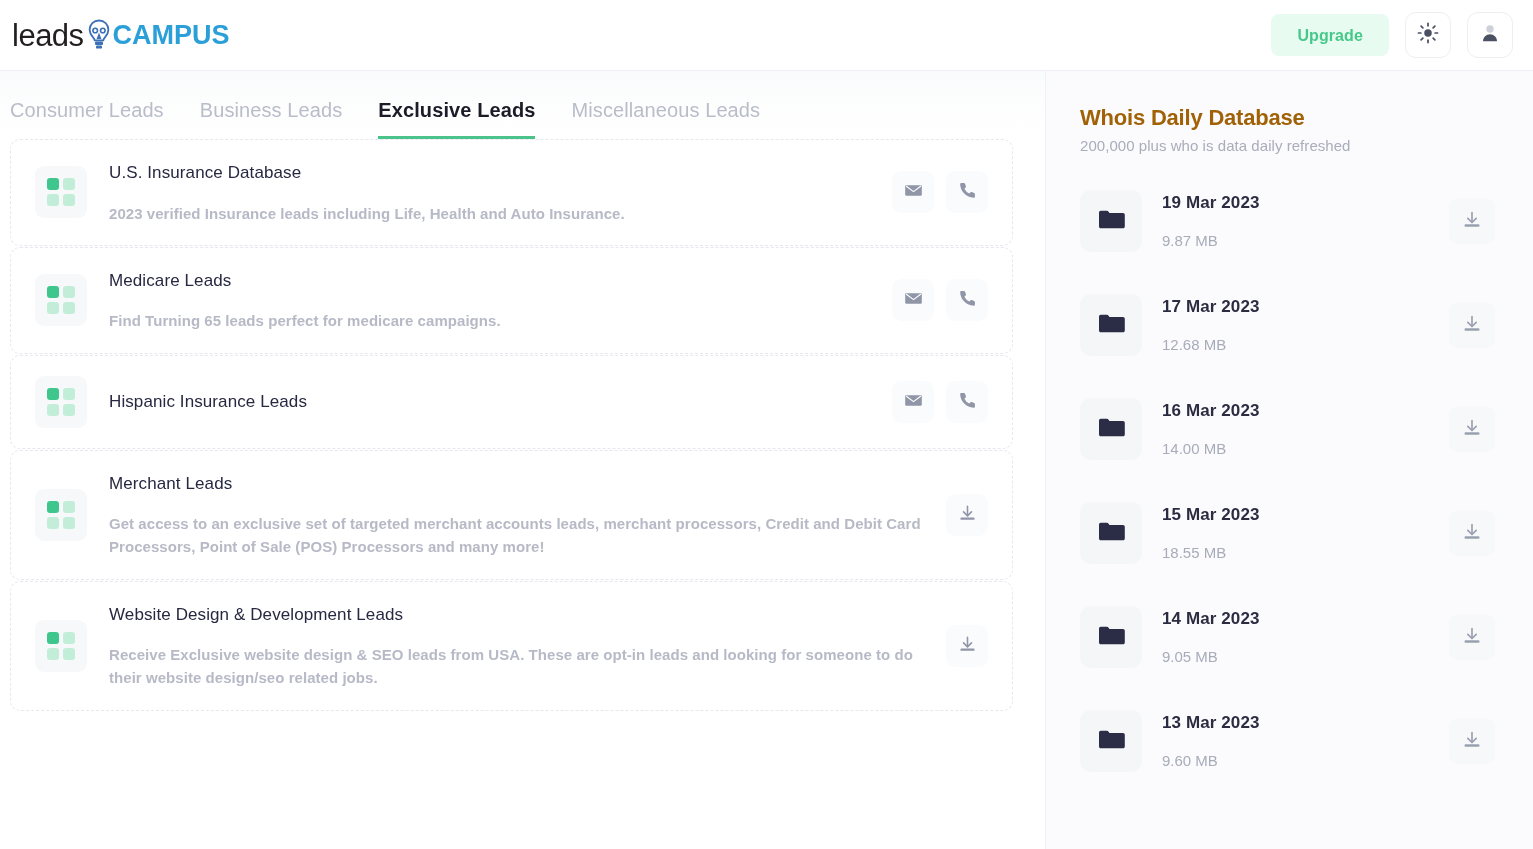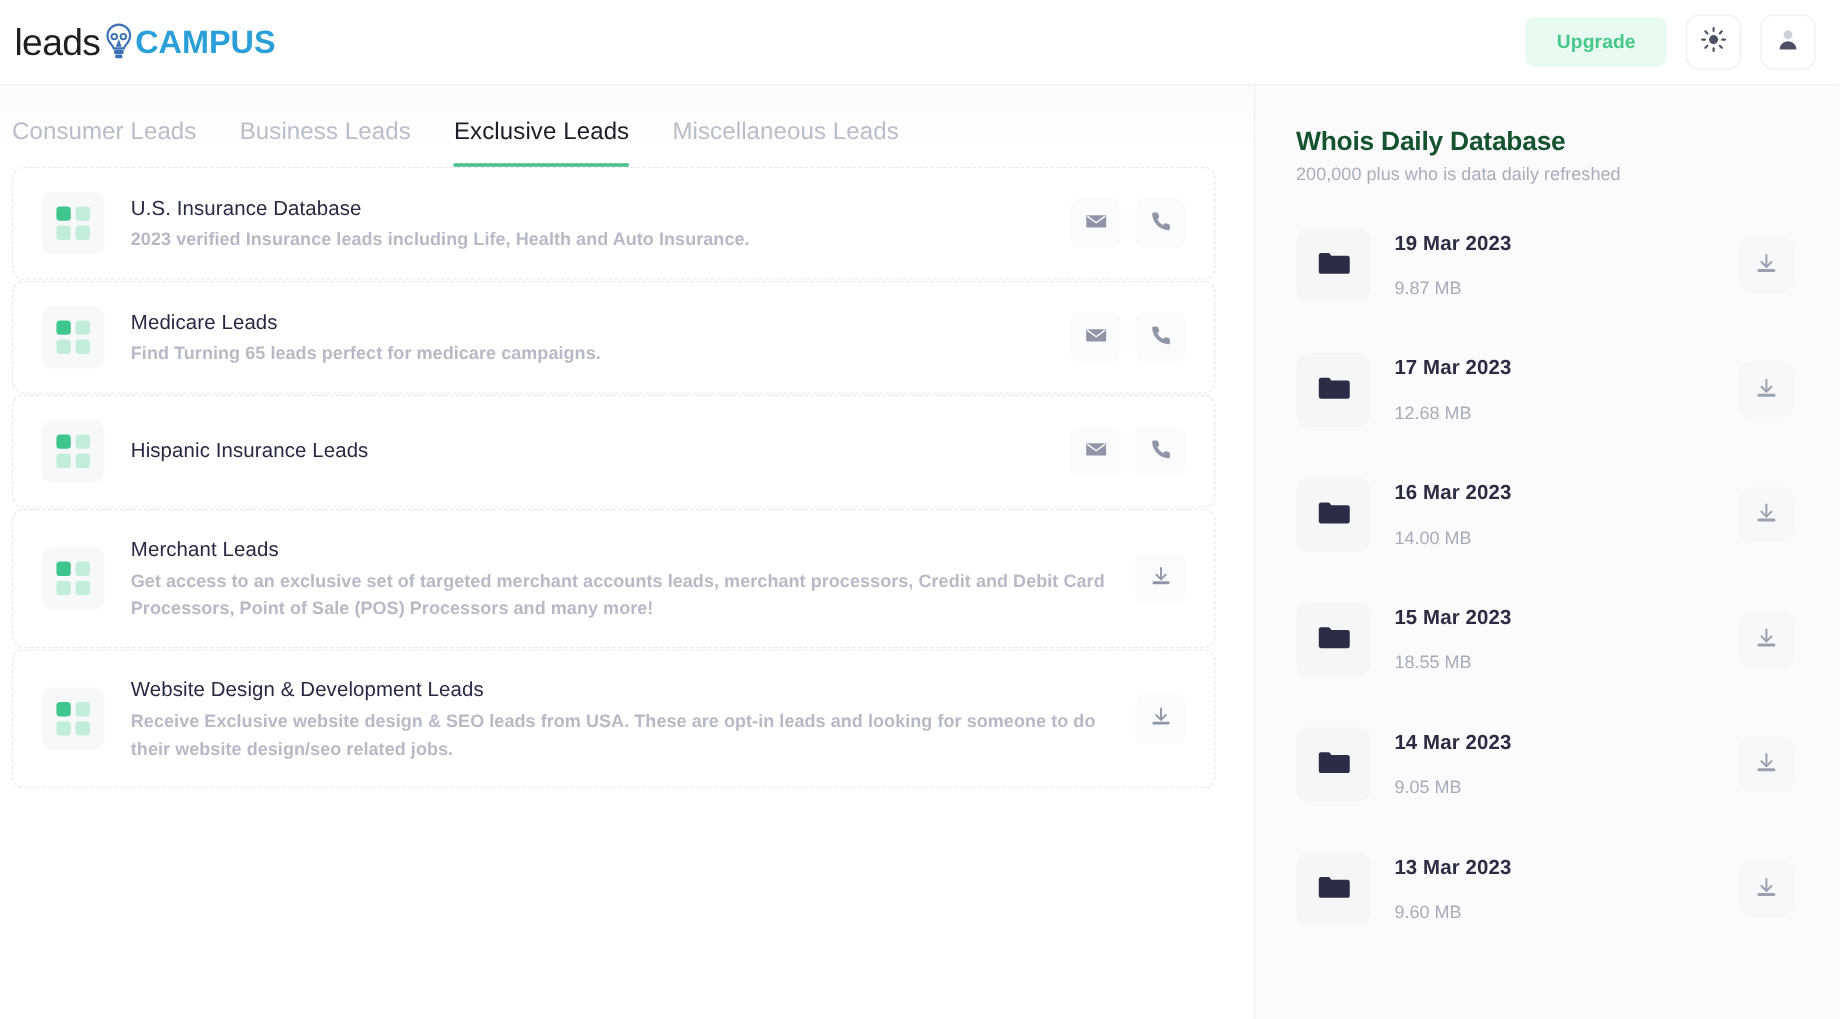--- a/index.html
+++ b/index.html
@@ -57,21 +57,21 @@
   #tabs {
     display: flex; align-items: flex-end;
     height: 68px; padding-left: 10px; gap: 36px;
   }
   .tab {
     font-size: 20px; color: #b9bdc9; font-weight: 400;
     padding-bottom: 14px; cursor: pointer;
     border-bottom: 3px solid transparent;
     letter-spacing: 0.1px; white-space: nowrap;
   }
-  .tab.active { color: #1c1c28; font-weight: 400; border-bottom-color: #4cc38a; }
+  .tab.active { color: #1c1c28; font-weight: 700; border-bottom-color: #4cc38a; }
 
   #cards { padding: 0 0 0 10px; }
   .card {
     border: 1px dashed #e6e8ee;
     border-radius: 10px;
     background: #ffffff;
     display: flex; align-items: center;
     padding: 20px 24px;
     margin-bottom: 1px;
   }
@@ -83,40 +83,40 @@
   }
   .sq { border-radius: 3px; background: #c2eed9; }
   .sq.hi { background: #3fc68c; }
   .card-text { flex: 1; min-width: 0; padding-right: 20px; }
   .card-title {
     font-size: 17px; color: #272841; font-weight: 400;
     line-height: 1.5; letter-spacing: 0.1px;
   }
   .card-desc {
     font-size: 15px; color: #b7bac6; font-weight: 700;
-    line-height: 1.55; letter-spacing: 0.05px; margin-top: 2px;
+    line-height: 1.55; letter-spacing: 0.05px; margin-top: 16px;
   }
   .card-actions { display: flex; align-items: center; gap: 12px; }
   .act-btn {
     width: 42px; height: 42px; border-radius: 9px;
     background: #fafbfc; border: none;
     display: flex; align-items: center; justify-content: center;
     cursor: pointer;
   }
 
   
   #right {
     flex: 1; min-width: 0;
     background: #fbfbfd;
     border-left: 1px solid #f0f1f5;
     padding: 34px 38px 0 34px;
     overflow: hidden;
   }
   #panel-title {
-    font-size: 22px; color: #14532d; font-weight: 700; letter-spacing: -0.2px;
+    font-size: 22px; color: #a16207; font-weight: 700; letter-spacing: -0.2px;
   }
   #panel-sub {
     font-size: 15px; color: #a9adbb; font-weight: 400; margin-top: 6px; letter-spacing: 0.05px;
   }
   #files { margin-top: 22px; }
   .file-row {
     display: flex; align-items: center;
     padding: 14px 0; margin-bottom: 14px;
   }
   .folder-wrap {

